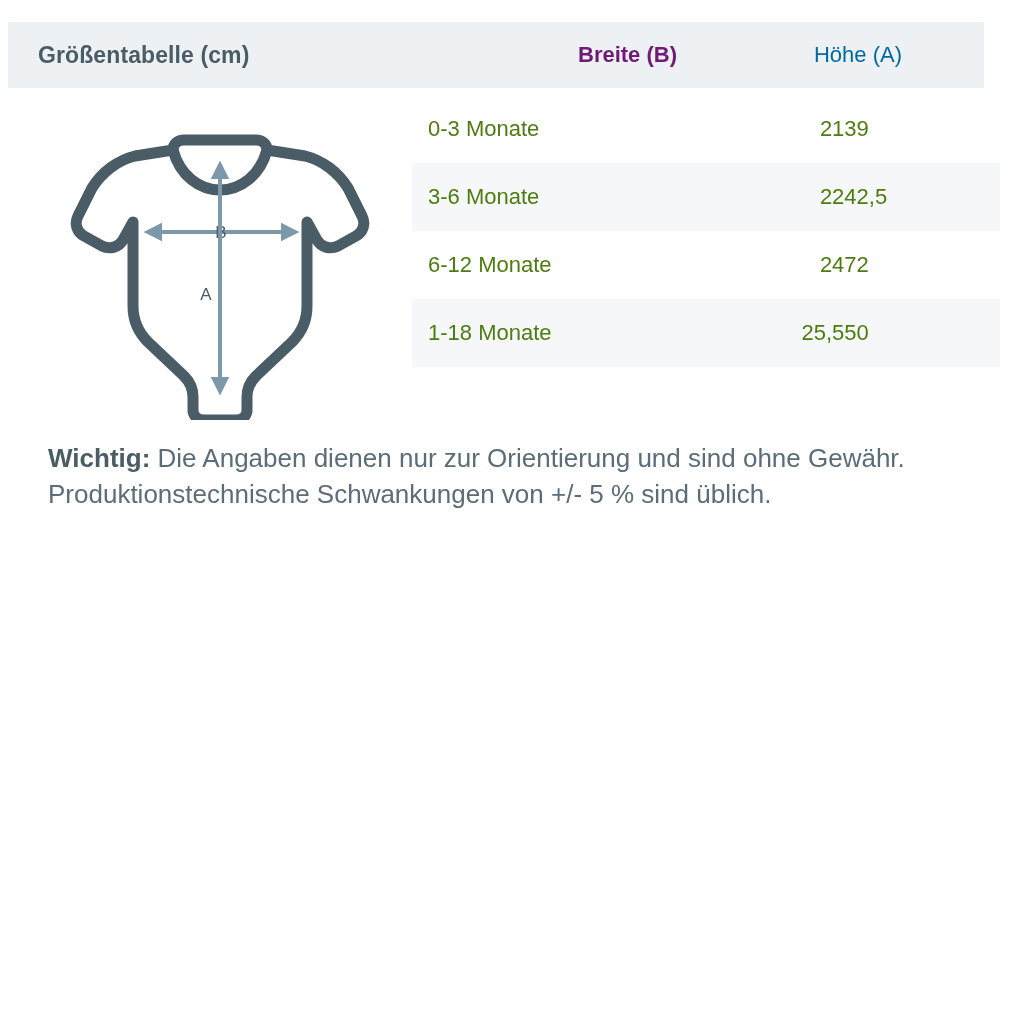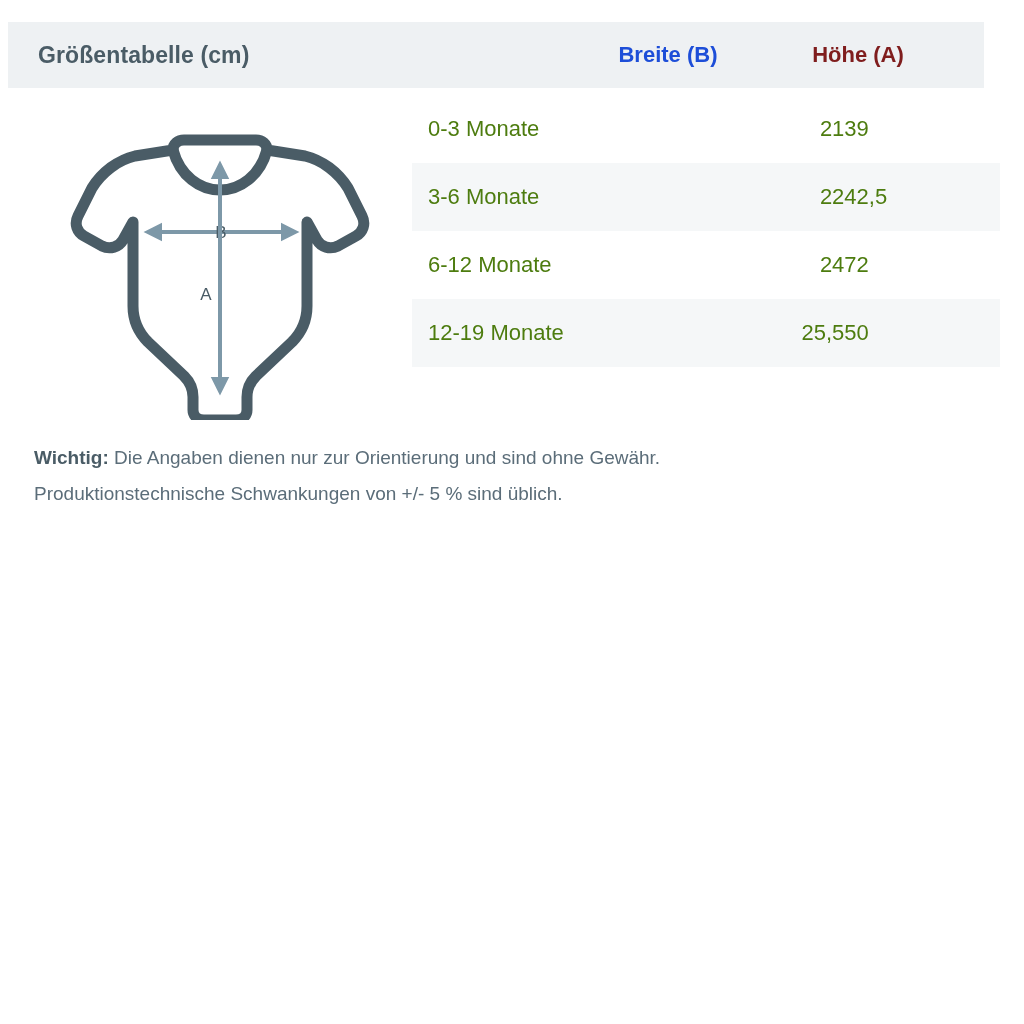--- a/index.html
+++ b/index.html
@@ -38,33 +38,33 @@
     left: 30px;
     font-size: 23px;
     font-weight: bold;
     color: #4a5c66;
     letter-spacing: 0.1px;
   }
   .header-col-b {
     position: absolute;
     left: 570px;
     width: 180px;
-    text-align: center;
+    text-align: left;
     font-size: 22px;
     font-weight: bold;
-    color: #1d4ed8;
+    color: #701a75;
   }
   .header-col-a {
     position: absolute;
     left: 760px;
     width: 180px;
     text-align: center;
     font-size: 22px;
-    font-weight: bold;
-    color: #7f1d1d;
+    font-weight: normal;
+    color: #0369a1;
   }
 
   
   .illustration {
     position: absolute;
     left: 60px;
     top: 110px;
     width: 330px;
     height: 310px;
   }
@@ -99,24 +99,24 @@
     text-align: right;
   }
   .size-table td.c-height {
     width: 160px;
     text-align: left;
   }
 
   
   .note {
     position: absolute;
-    left: 34px;
+    left: 48px;
     top: 440px;
     width: 940px;
-    font-size: 19px;
+    font-size: 26px;
     line-height: 36px;
     color: #5b6d79;
   }
   .note b {
     color: #4a5c66;
     font-weight: bold;
   }
 </style>
 </head>
 <body>
@@ -196,21 +196,21 @@
         <td class="c-label">3-6 Monate</td>
         <td class="c-width">22</td>
         <td class="c-height">42,5</td>
       </tr>
       <tr>
         <td class="c-label">6-12 Monate</td>
         <td class="c-width">24</td>
         <td class="c-height">72</td>
       </tr>
       <tr class="alt">
-        <td class="c-label">12-19 Monate</td>
+        <td class="c-label">1-18 Monate</td>
         <td class="c-width">25,5</td>
         <td class="c-height">50</td>
       </tr>
     </tbody>
   </table>
 
   <div class="note">
     <span><b>Wichtig:</b></span><span> Die Angaben dienen nur zur Orientierung und sind ohne Gewähr.</span><br>
     <span>Produktionstechnische Schwankungen von +/- 5 % sind üblich.</span>
   </div>

